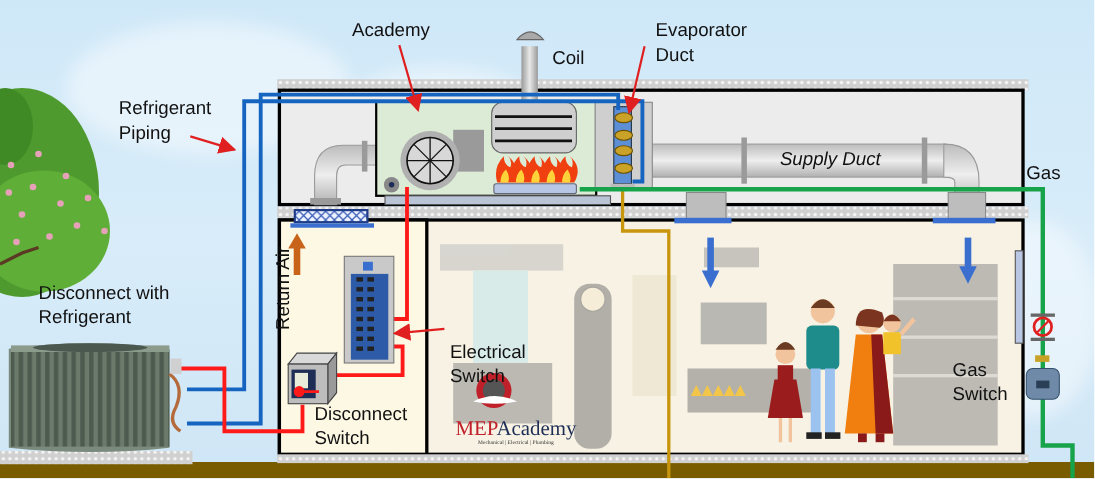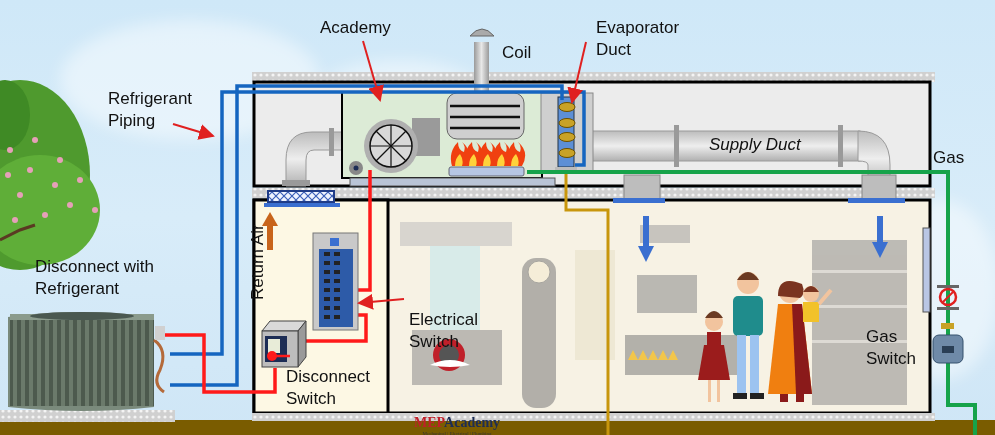--- a/index.html
+++ b/index.html
@@ -3,21 +3,21 @@
 <meta charset="utf-8">
 <style>
   html, body { margin:0; padding:0; }
   body { width:995px; height:435px; overflow:hidden; font-family:"Liberation Sans", sans-serif; }
   #stage { position:relative; width:995px; height:435px;
     background: linear-gradient(180deg,#cfe8f8 0%,#d8ecf9 50%,#cfe6f6 100%); overflow:hidden; }
   .cloud { position:absolute; border-radius:50%; background:rgba(255,255,255,0.45); filter:blur(8px); }
   svg.main { position:absolute; left:0; top:0; }
   .label { position:absolute; font-family:"Liberation Sans", sans-serif; font-size:17px; color:#111; line-height:22px; white-space:nowrap; }
   .logo { position:absolute; left:414px; top:379px; text-align:center; }
-  .logo-title { font-family:"Liberation Serif", serif; font-weight:bold; font-size:14px; color:#c0202a;margin-top:36px; }
+  .logo-title { font-family:"Liberation Serif", serif; font-weight:normal; font-size:19px; color:#c0202a; }
   .logo-title span { color:#1d2d55; }
   .logo-sub { font-family:"Liberation Serif", serif; font-size:5px; color:#333; }
 </style>
 </head>
 <body>
 
 <div id="stage">
   <div class="cloud" style="left:60px;top:20px;width:260px;height:120px;"></div>
   <div class="cloud" style="left:300px;top:60px;width:200px;height:110px;"></div>
   <div class="cloud" style="left:880px;top:200px;width:120px;height:180px;"></div>

